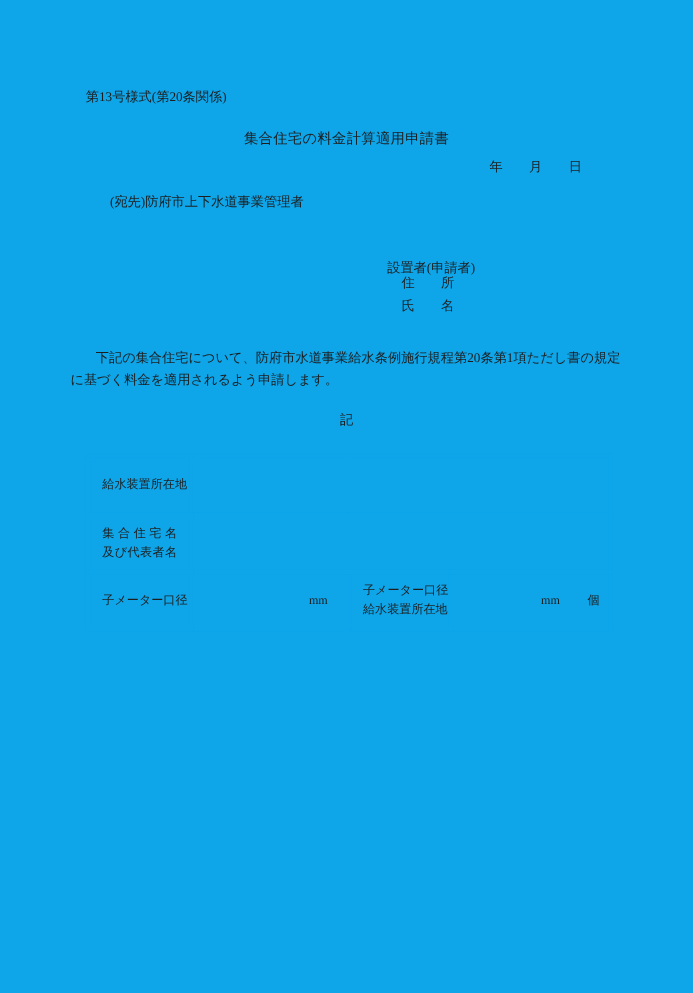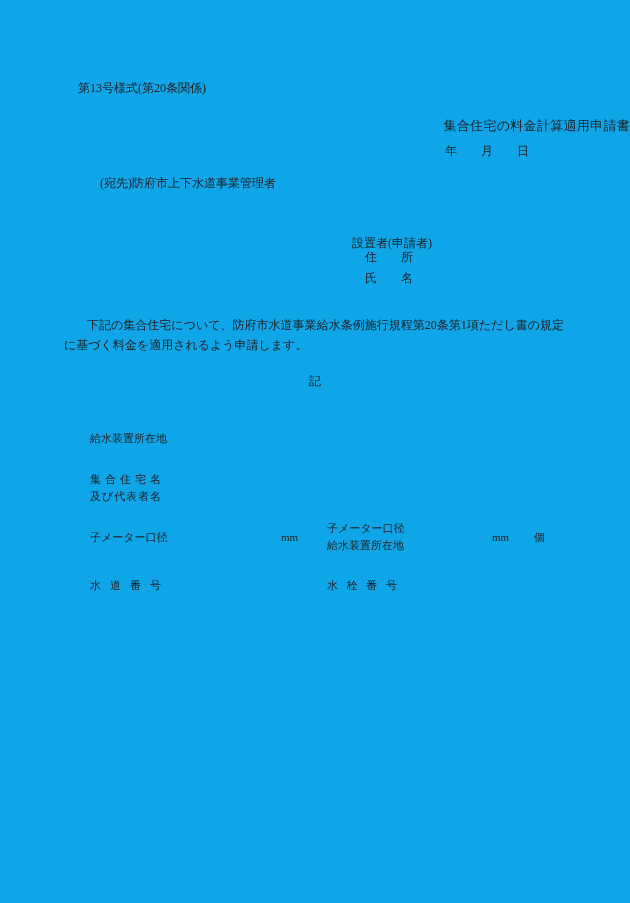--- a/index.html
+++ b/index.html
@@ -13,42 +13,42 @@
     height: 903px;
     background: #0ea5e9;
     color: #1e1e1e;
     font-family: "Liberation Serif", "DejaVu Serif", serif;
     font-size: 12px;
     overflow: hidden;
   }
   .abs { position: absolute; line-height: 15px; }
 
   .form-number   { left: 78px;  top: 81px; }
-  .doc-title     { left: 0; width: 630px; top: 118px; text-align: right; font-size: 13px; letter-spacing: 0.3px; }
+  .doc-title     { left: 0; width: 630px; top: 118px; text-align: center; font-size: 13px; letter-spacing: 0.3px; }
   .date-line     { left: 445px; top: 144px; }
   .addressee     { left: 100px; top: 176px; }
   .applicant-heading { left: 352px; top: 236px; }
   .address-label { left: 365px; top: 250px; }
   .name-label    { left: 365px; top: 271px; }
   .body-paragraph {
     left: 64px; top: 315px; width: 500px;
     line-height: 20px;
     text-indent: 23px;
     text-align: justify;
   }
   .record-marker { left: 0; width: 630px; top: 374px; text-align: center; }
 
   .form-table {
     left: 78px; top: 412px;
     border-collapse: collapse;
     table-layout: fixed;
     width: 475px;
   }
   .form-table td {
-    border: 1px solid #0ea5e9;
+    border: 4px solid #0ea5e9;
     padding: 4px;
     vertical-align: middle;
     height: inherit;
   }
   .jlbl {
     margin: 0 7px;
     font-size: 11px;
     line-height: 17px;
     text-align: justify;
     text-align-last: justify;
@@ -119,26 +119,16 @@
         </td>
         <td>
           <div class="jlbl">子メーター口径</div>
           <div class="jlbl">給水装置所在地</div>
         </td>
         <td class="unit-right2">
           <span class="unit-gap">mm</span><span>個</span>
         </td>
       </tr>
 
-      <tr style="height:38px">
-        <td>
-          <div class="jlbl">水道番号</div>
-        </td>
-        <td></td>
-        <td>
-          <div class="jlbl">水栓番号</div>
-        </td>
-        <td></td>
-      </tr>
     </tbody>
   </table>
 
 </div>
 
 </body></html>

